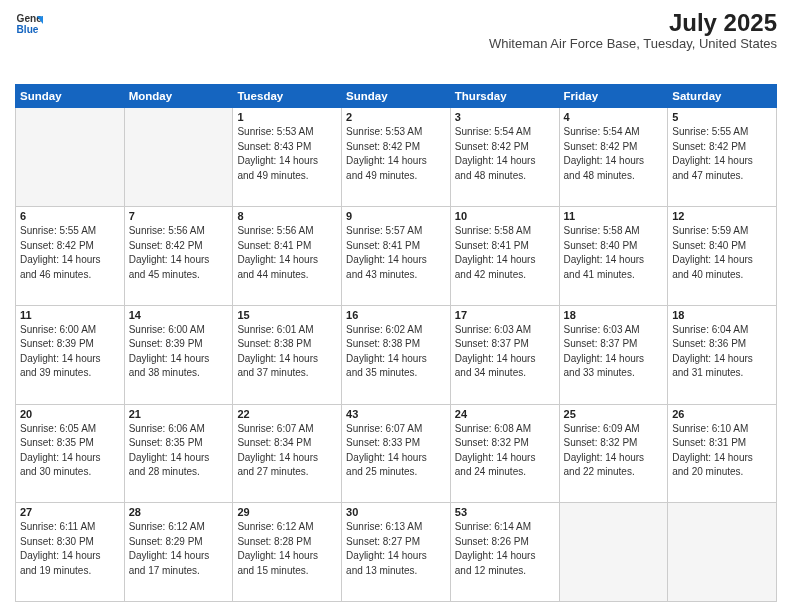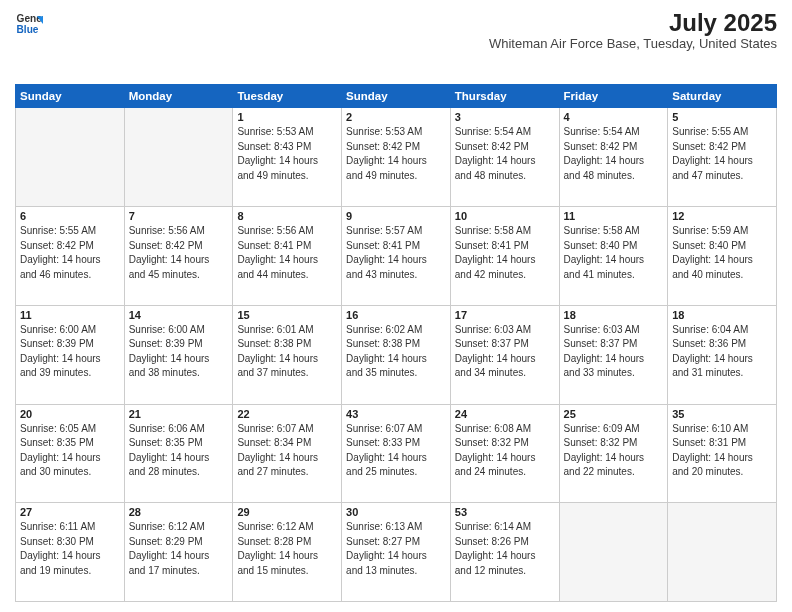--- a/index.html
+++ b/index.html
@@ -219,21 +219,21 @@
           </td>
           <td>
             <div class="day-number">24</div>
             <div class="day-info">Sunrise: 6:08 AM<br>Sunset: 8:32 PM<br>Daylight: 14 hours and 24 minutes.</div>
           </td>
           <td>
             <div class="day-number">25</div>
             <div class="day-info">Sunrise: 6:09 AM<br>Sunset: 8:32 PM<br>Daylight: 14 hours and 22 minutes.</div>
           </td>
           <td>
-            <div class="day-number">35</div>
+            <div class="day-number">26</div>
             <div class="day-info">Sunrise: 6:10 AM<br>Sunset: 8:31 PM<br>Daylight: 14 hours and 20 minutes.</div>
           </td>
         </tr>
         <tr>
           <td>
             <div class="day-number">27</div>
             <div class="day-info">Sunrise: 6:11 AM<br>Sunset: 8:30 PM<br>Daylight: 14 hours and 19 minutes.</div>
           </td>
           <td>
             <div class="day-number">28</div>

